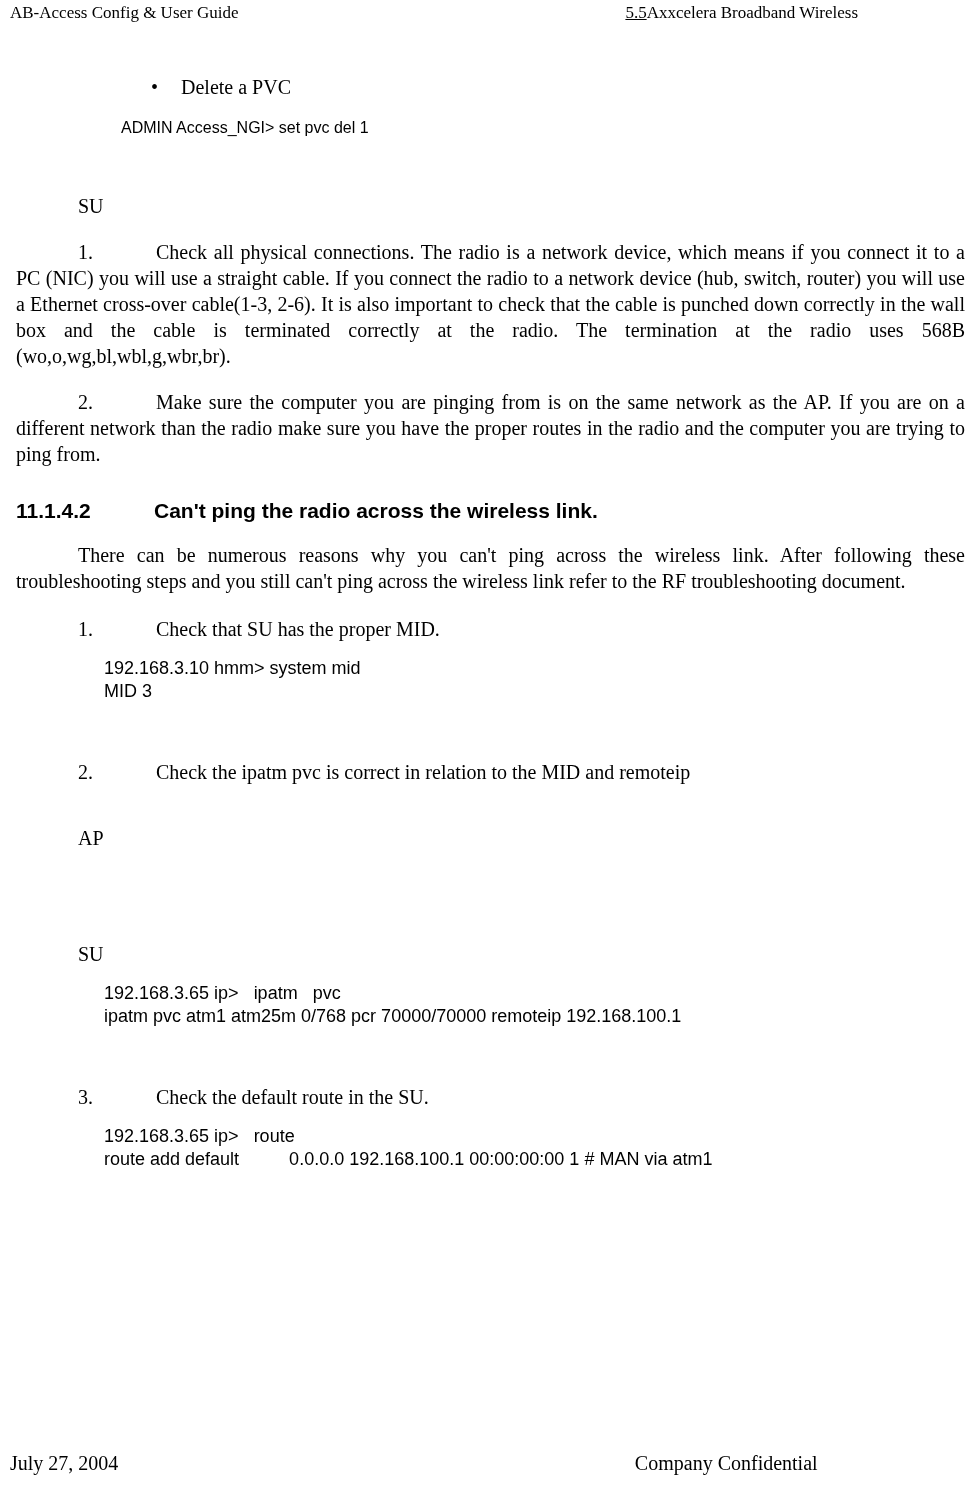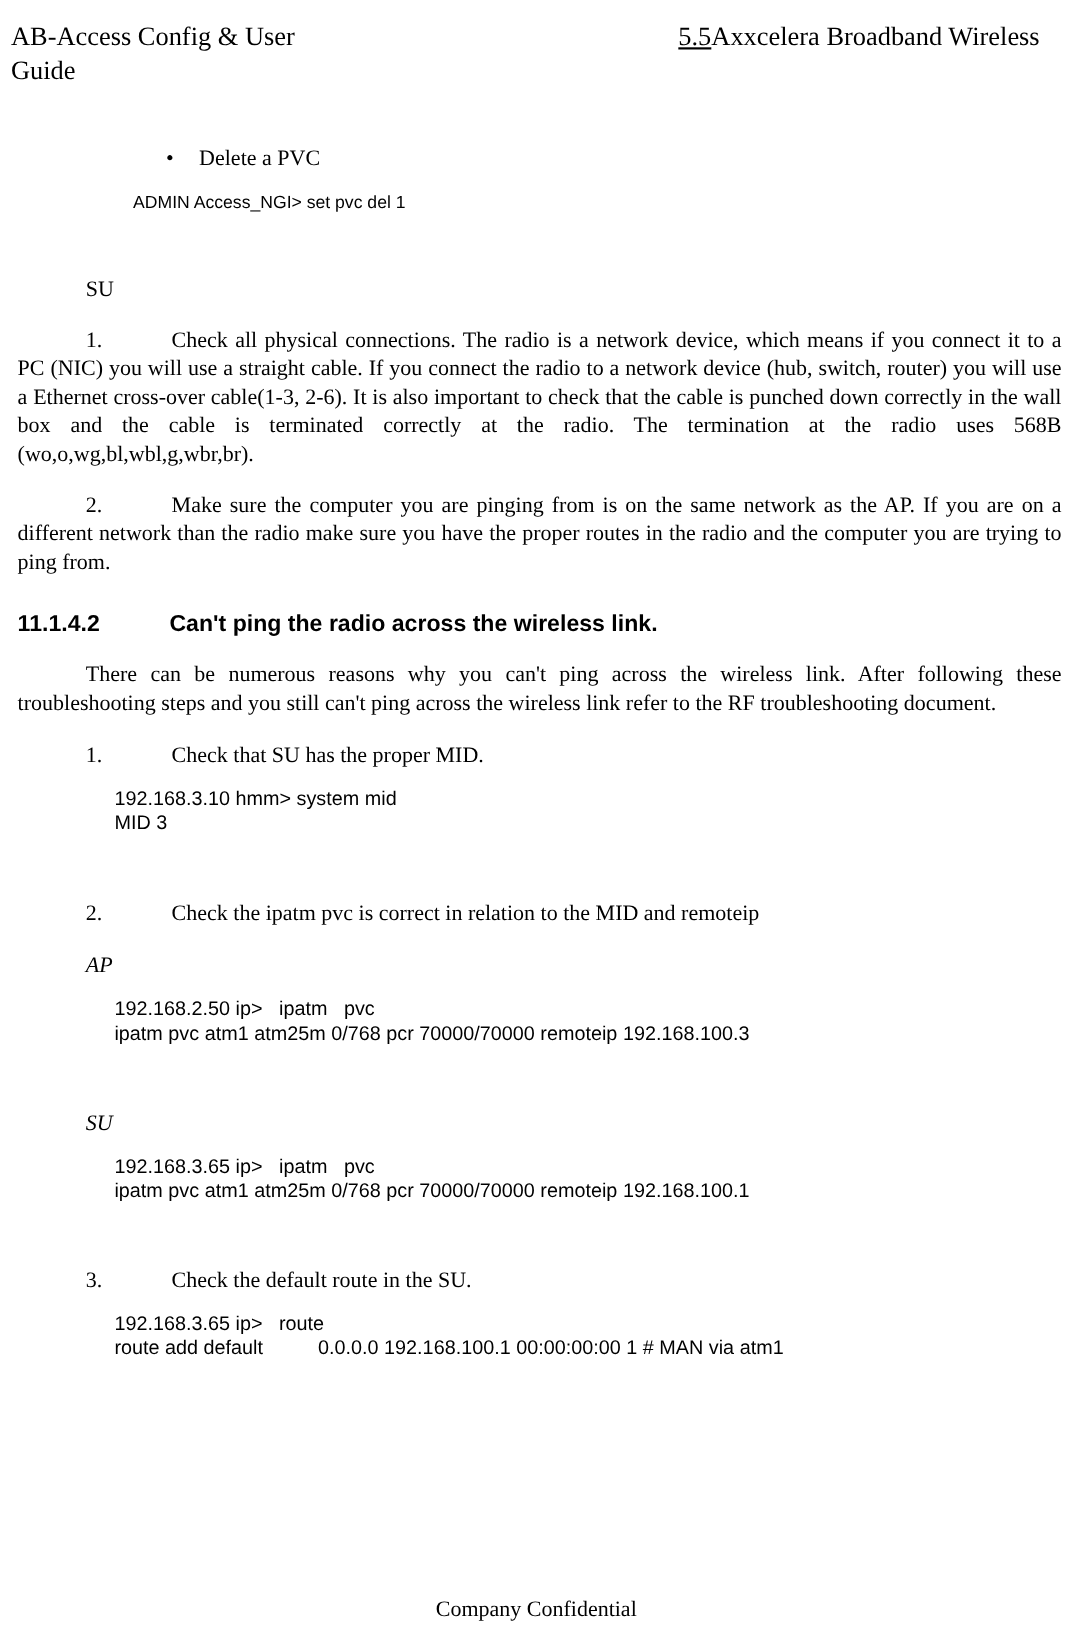--- a/index.html
+++ b/index.html
@@ -14,22 +14,22 @@
       color: #000;
       background: #fff;
       width: 975px;
       height: 1494px;
       position: relative;
       padding: 0;
     }
     .header {
       display: flex;
       justify-content: space-between;
-      padding: 19px 10px 0 10px;
-      font-size: 24px;
+      padding: 2px 10px 0 10px;
+      font-size: 17px;
     }
     .header-left { flex: 1; text-align: left; }
     .header-center { flex: 1; text-align: right; text-decoration: underline; }
     .header-right { flex: 1; }
     .content {
       padding: 50px 10px 0 16px;
     }
     .bullet-item {
       margin-left: 135px;
       margin-bottom: 18px;
@@ -98,22 +98,21 @@
       display: inline-block;
       width: 78px;
       vertical-align: top;
     }
     .list-item .txt {
       display: inline;
       margin-top: 43px;
     }
     .sub-label {
       margin-left: 62px;
-      margin-top: 22px;
-      font-style: italic;
+      margin-top: 40px;
     }
     .footer {
       position: absolute;
       bottom: 18px;
       left: 0;
       right: 0;
       display: flex;
       justify-content: space-between;
       padding: 0 10px;
       font-size: 20px;
@@ -166,36 +165,35 @@
 MID 3</div>
 
   <div class="spacer-md"></div>
 
   <div class="list-item">
     <span class="num">2.</span><span class="txt">Check the ipatm pvc is correct in relation to the MID and remoteip</span>
   </div>
 
   <div class="sub-label">AP</div>
   <div class="spacer-sm"></div>
-  <div class="mono-block">192.168.2.50 ip&gt;   ipatm   pvc
-ipatm pvc atm1 atm25m 0/768 pcr 70000/70000 remoteip 192.168.100.3</div>
 
   <div class="spacer-md"></div>
 
   <div class="sub-label">SU</div>
   <div class="spacer-sm"></div>
   <div class="mono-block">192.168.3.65 ip&gt;   ipatm   pvc
 ipatm pvc atm1 atm25m 0/768 pcr 70000/70000 remoteip 192.168.100.1</div>
 
   <div class="spacer-md"></div>
 
   <div class="list-item">
     <span class="num">3.</span><span class="txt">Check the default route in the SU.</span>
   </div>
   <div class="spacer-sm"></div>
   <div class="mono-block">192.168.3.65 ip&gt;   route
 route add default          0.0.0.0 192.168.100.1 00:00:00:00 1 # MAN via atm1</div>
 
 </div>
 
 <div class="footer">
+  <div class="footer-left">July 27, 2004</div>
   <div class="footer-center">Company Confidential</div>
 </div>
 
 </body></html>

